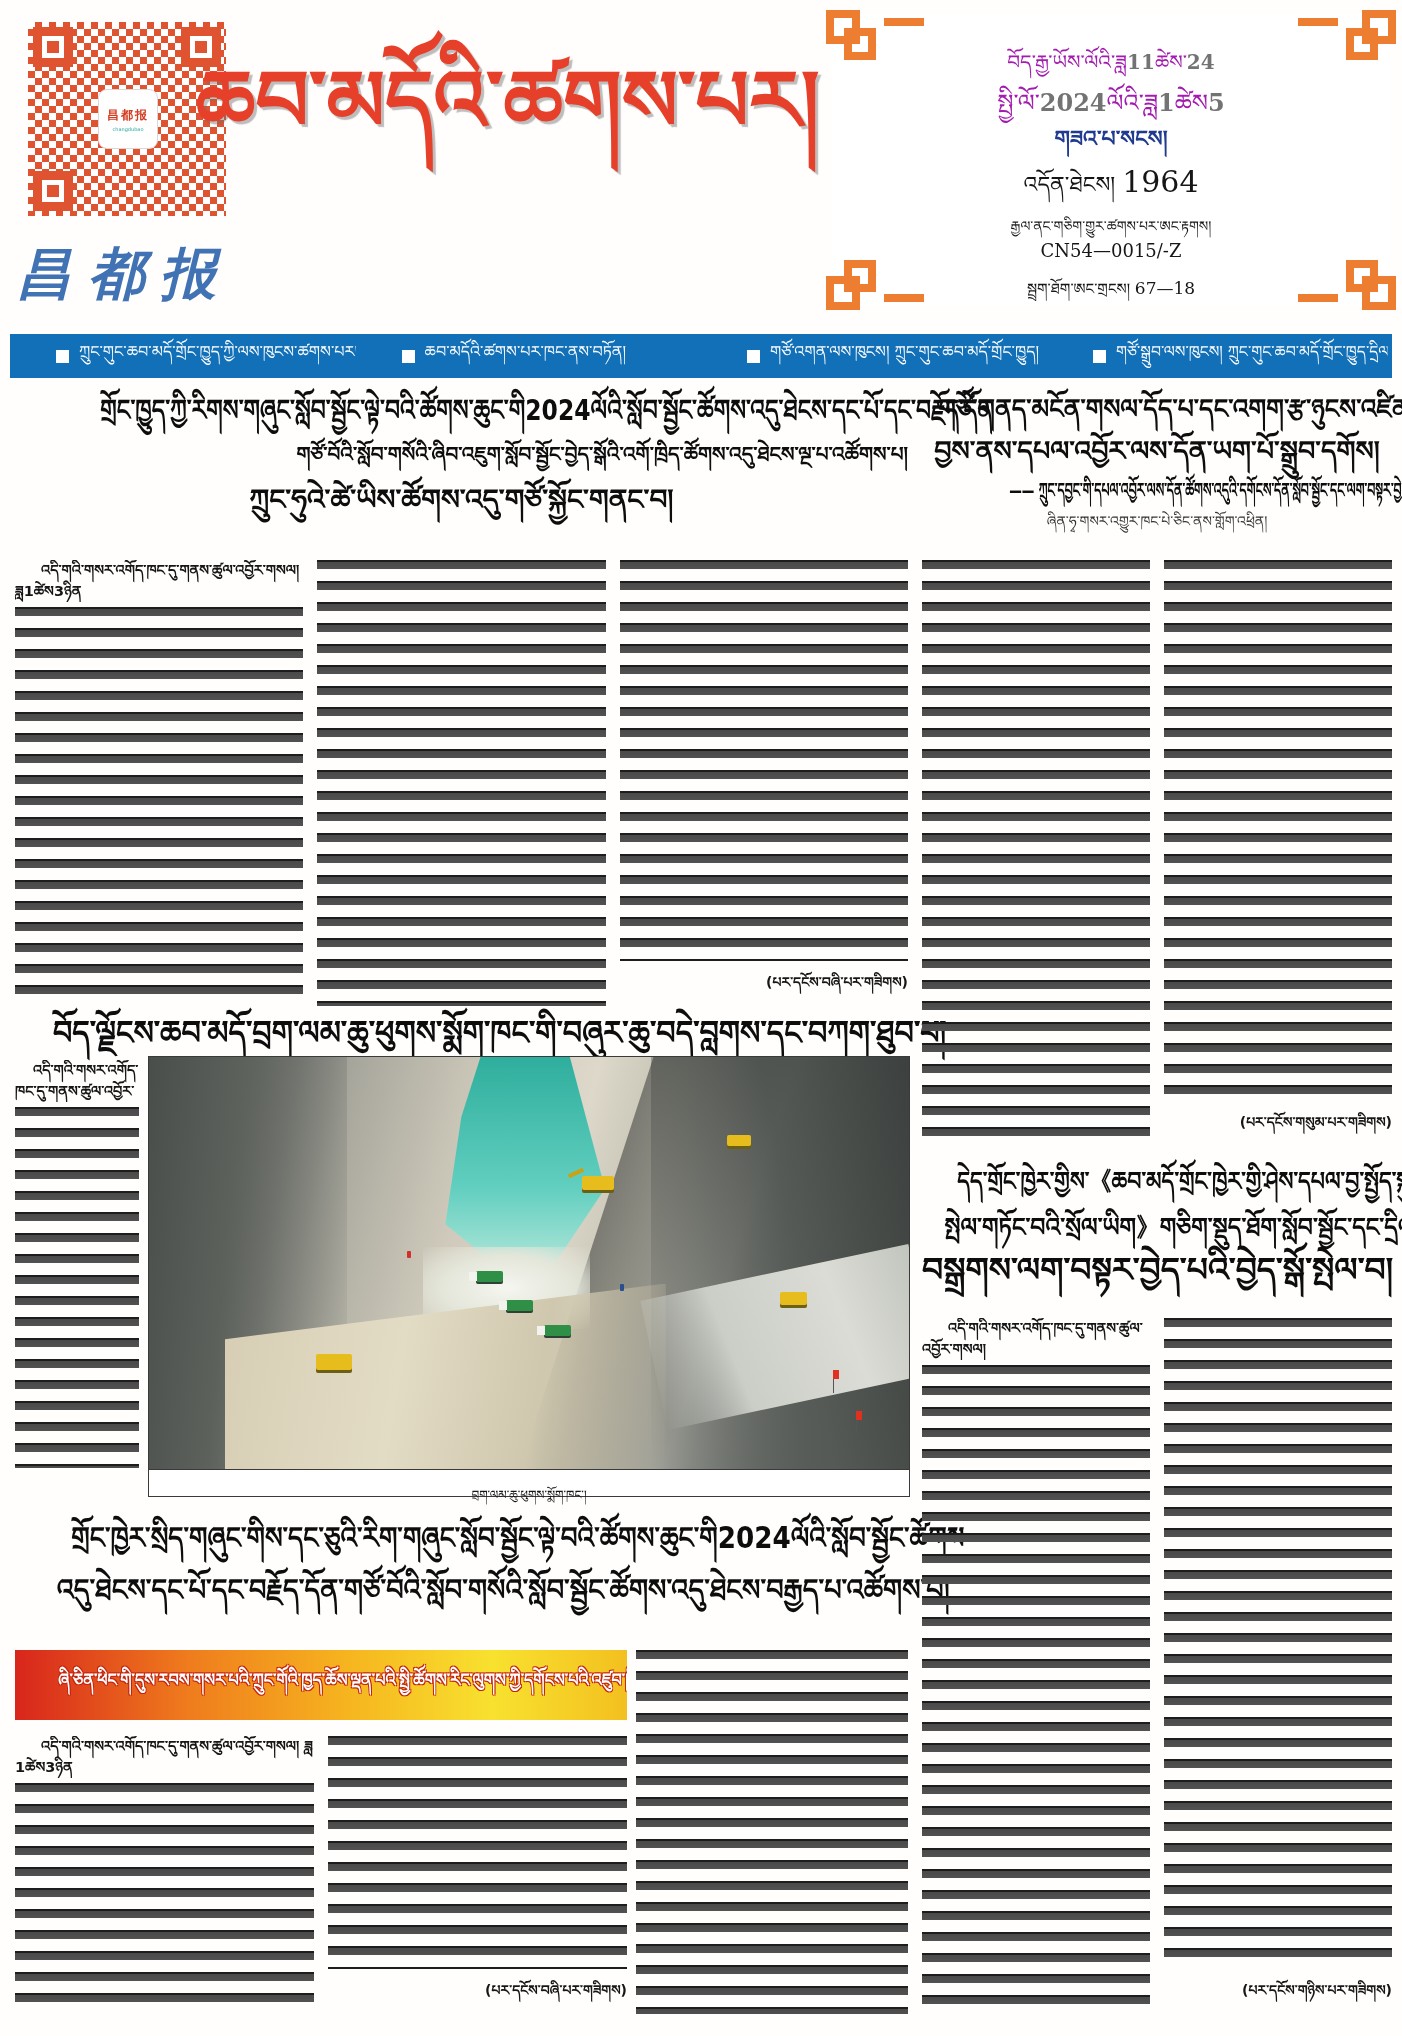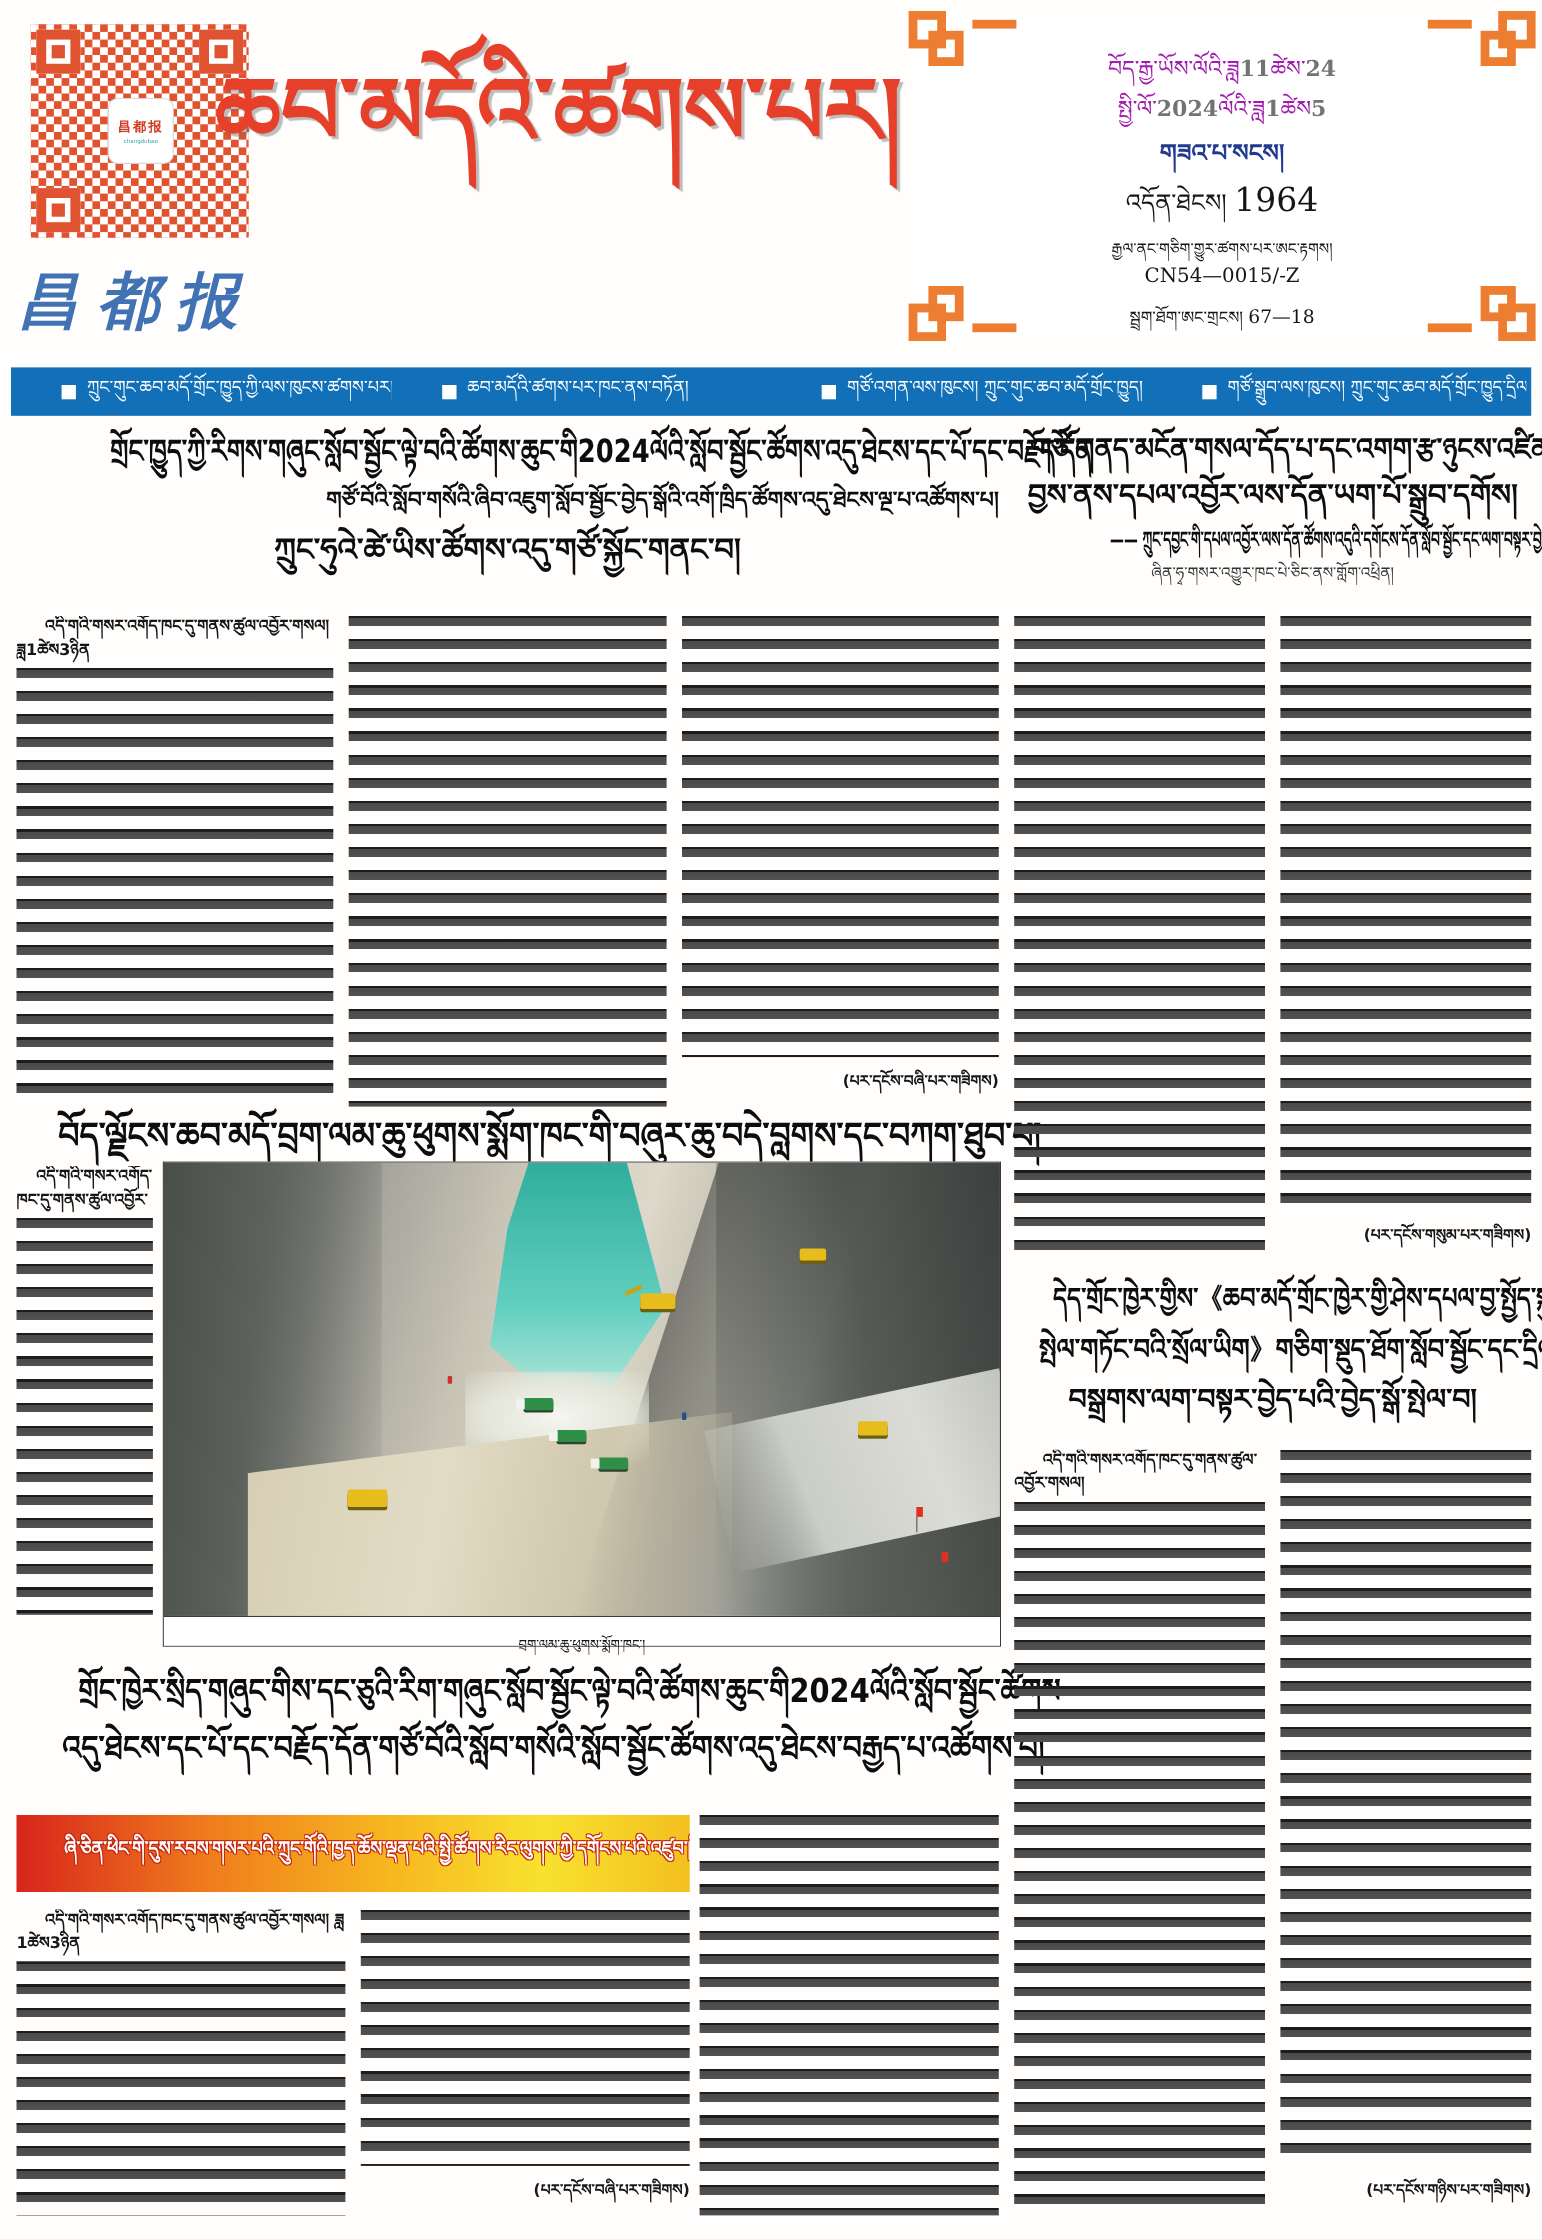--- a/index.html
+++ b/index.html
@@ -132,21 +132,21 @@
     <div class="knot bl"></div>
     <div class="knot br"></div>
     <div class="stub" style="left:52px;top:4px;width:40px;height:8px;"></div>
     <div class="stub" style="right:52px;top:4px;width:40px;height:8px;"></div>
     <div class="stub" style="left:52px;bottom:4px;width:40px;height:8px;"></div>
     <div class="stub" style="right:52px;bottom:4px;width:40px;height:8px;"></div>
 
     <div class="ib-line fit" style="top:26px;font-size:20px;">
       <span class="cyan">བོད་རྒྱ་ཡོས་ལོའི་ཟླ</span><span class="mag">11</span><span class="cyan">ཚེས་</span><span class="mag">24</span>
     </div>
-    <div class="ib-line fit" style="top:62px;font-size:20px;">
+    <div class="ib-line fit" style="top:62px;font-size:24px;">
       <span class="cyan">སྤྱི་ལོ་</span><span class="mag">2024</span><span class="cyan">ལོའི་ཟླ</span><span class="mag">1</span><span class="cyan">ཚེས</span><span class="mag">5</span>
     </div>
     <div class="ib-line fit wkday" style="top:100px;font-size:22px;">གཟའ་པ་སངས།</div>
     <div class="ib-line fit" style="top:146px;font-size:22px;">
       <span>འདོན་ཐེངས།</span>
       <span class="serifnum" style="font-size:30px;">1964</span>
     </div>
     <div class="ib-line fit" style="top:196px;font-size:14px;">རྒྱལ་ནང་གཅིག་གྱུར་ཚགས་པར་ཨང་རྟགས།</div>
     <div class="ib-line fit serifnum" style="top:226px;font-size:18px;">CN54—0015/-Z</div>
     <div class="ib-line fit" style="top:258px;font-size:15px;">
@@ -275,21 +275,21 @@
     </div>
     <div class="col">
       <div class="sim"></div>
       <p class="endnote fit">(པར་དངོས་གསུམ་པར་གཟིགས)</p>
     </div>
   </div>
 
   <div class="abs hl" style="left:922px;top:1158px;width:470px;">
     <span class="fit" style="font-size: 26px; line-height: 46px; transform-origin: center center; transform: scaleX(0.84991);">དེད་གྲོང་ཁྱེར་གྱིས་《ཆབ་མདོ་གྲོང་ཁྱེར་གྱི་ཤེས་དཔལ་བྱ་སྤྱོད་སྐུལ</span>
     <span class="fit" style="font-size: 26px; line-height: 46px; transform-origin: center center; transform: scaleX(0.903846);">སྤེལ་གཏོང་བའི་སྲོལ་ཡིག》གཅིག་སྡུད་ཐོག་སློབ་སྦྱོང་དང་དྲིལ</span>
-    <span class="fit" style="font-size:26px;line-height:46px;">བསྒྲགས་ལག་བསྟར་བྱེད་པའི་བྱེད་སྒོ་སྤེལ་བ།</span>
+    <span class="fit" style="font-size:33px;line-height:46px;font-family:Liberation Mono, monospace;">བསྒྲགས་ལག་བསྟར་བྱེད་པའི་བྱེད་སྒོ་སྤེལ་བ།</span>
   </div>
   <div class="abs cols" style="left:922px;top:1318px;width:470px;height:696px;">
     <div class="col">
       <p class="lead">འདི་གའི་གསར་འགོད་ཁང་དུ་གནས་ཚུལ་འབྱོར་གསལ།</p>
       <div class="sim"></div>
     </div>
     <div class="col">
       <div class="sim"></div>
       <p class="endnote fit">(པར་དངོས་གཉིས་པར་གཟིགས)</p>
     </div>

